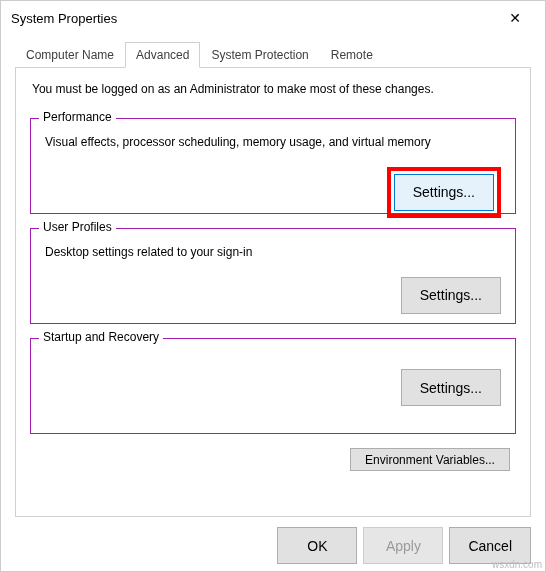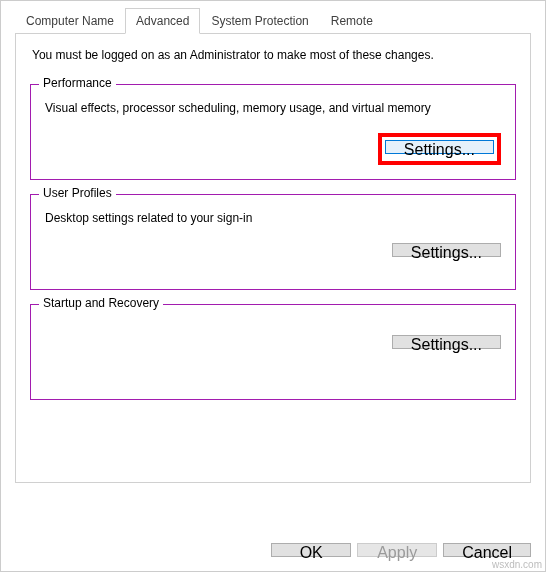--- a/index.html
+++ b/index.html
@@ -99,22 +99,22 @@
     line-height: 1.3;
   }
   .btn-row {
     display: flex;
     justify-content: flex-end;
     margin-top: 16px;
     padding-right: 4px;
   }
   .btn {
     min-width: 86px;
-    height: 14px;
-    font-size: 16px;
+    height: 37px;
+    font-size: 14px;
     font-family: inherit;
     background: #e1e1e1;
     border: 1px solid #adadad;
     padding: 0 18px;
     cursor: default;
   }
   .btn.highlighted {
     background: #e5f1fb;
     border: 1px solid #0078d7;
   }
@@ -167,20 +167,26 @@
   }
   .group-perf { height: 96px; }
   .group-user { height: 96px; }
   .group-startup { height: 96px; }
 </style>
 </head>
 <body>
 
 <div class="window">
 
+  <div class="titlebar">
+    <div class="titlebar-title">System Properties</div>
+    <div class="close-btn">
+      <span>✕</span>
+    </div>
+  </div>
 
   <div class="tabs-row">
     <div class="tab">Computer Name</div>
     <div class="tab active">Advanced</div>
     <div class="tab">System Protection</div>
     <div class="tab">Remote</div>
   </div>
 
   <div class="tab-panel">
     <div class="admin-note">You must be logged on as an Administrator to make most of these changes.</div>
@@ -203,20 +209,23 @@
       </div>
     </div>
 
     <div class="groupbox group-startup">
       <div class="groupbox-legend">Startup and Recovery</div>
       <div class="btn-row">
         <button class="btn">Settings...</button>
       </div>
     </div>
 
+    <div class="env-row">
+      <button class="env-btn">Environment Variables...</button>
+    </div>
   </div>
 
   <div class="footer">
     <button class="btn">OK</button>
     <button class="btn disabled">Apply</button>
     <button class="btn">Cancel</button>
   </div>
 
 </div>
 

